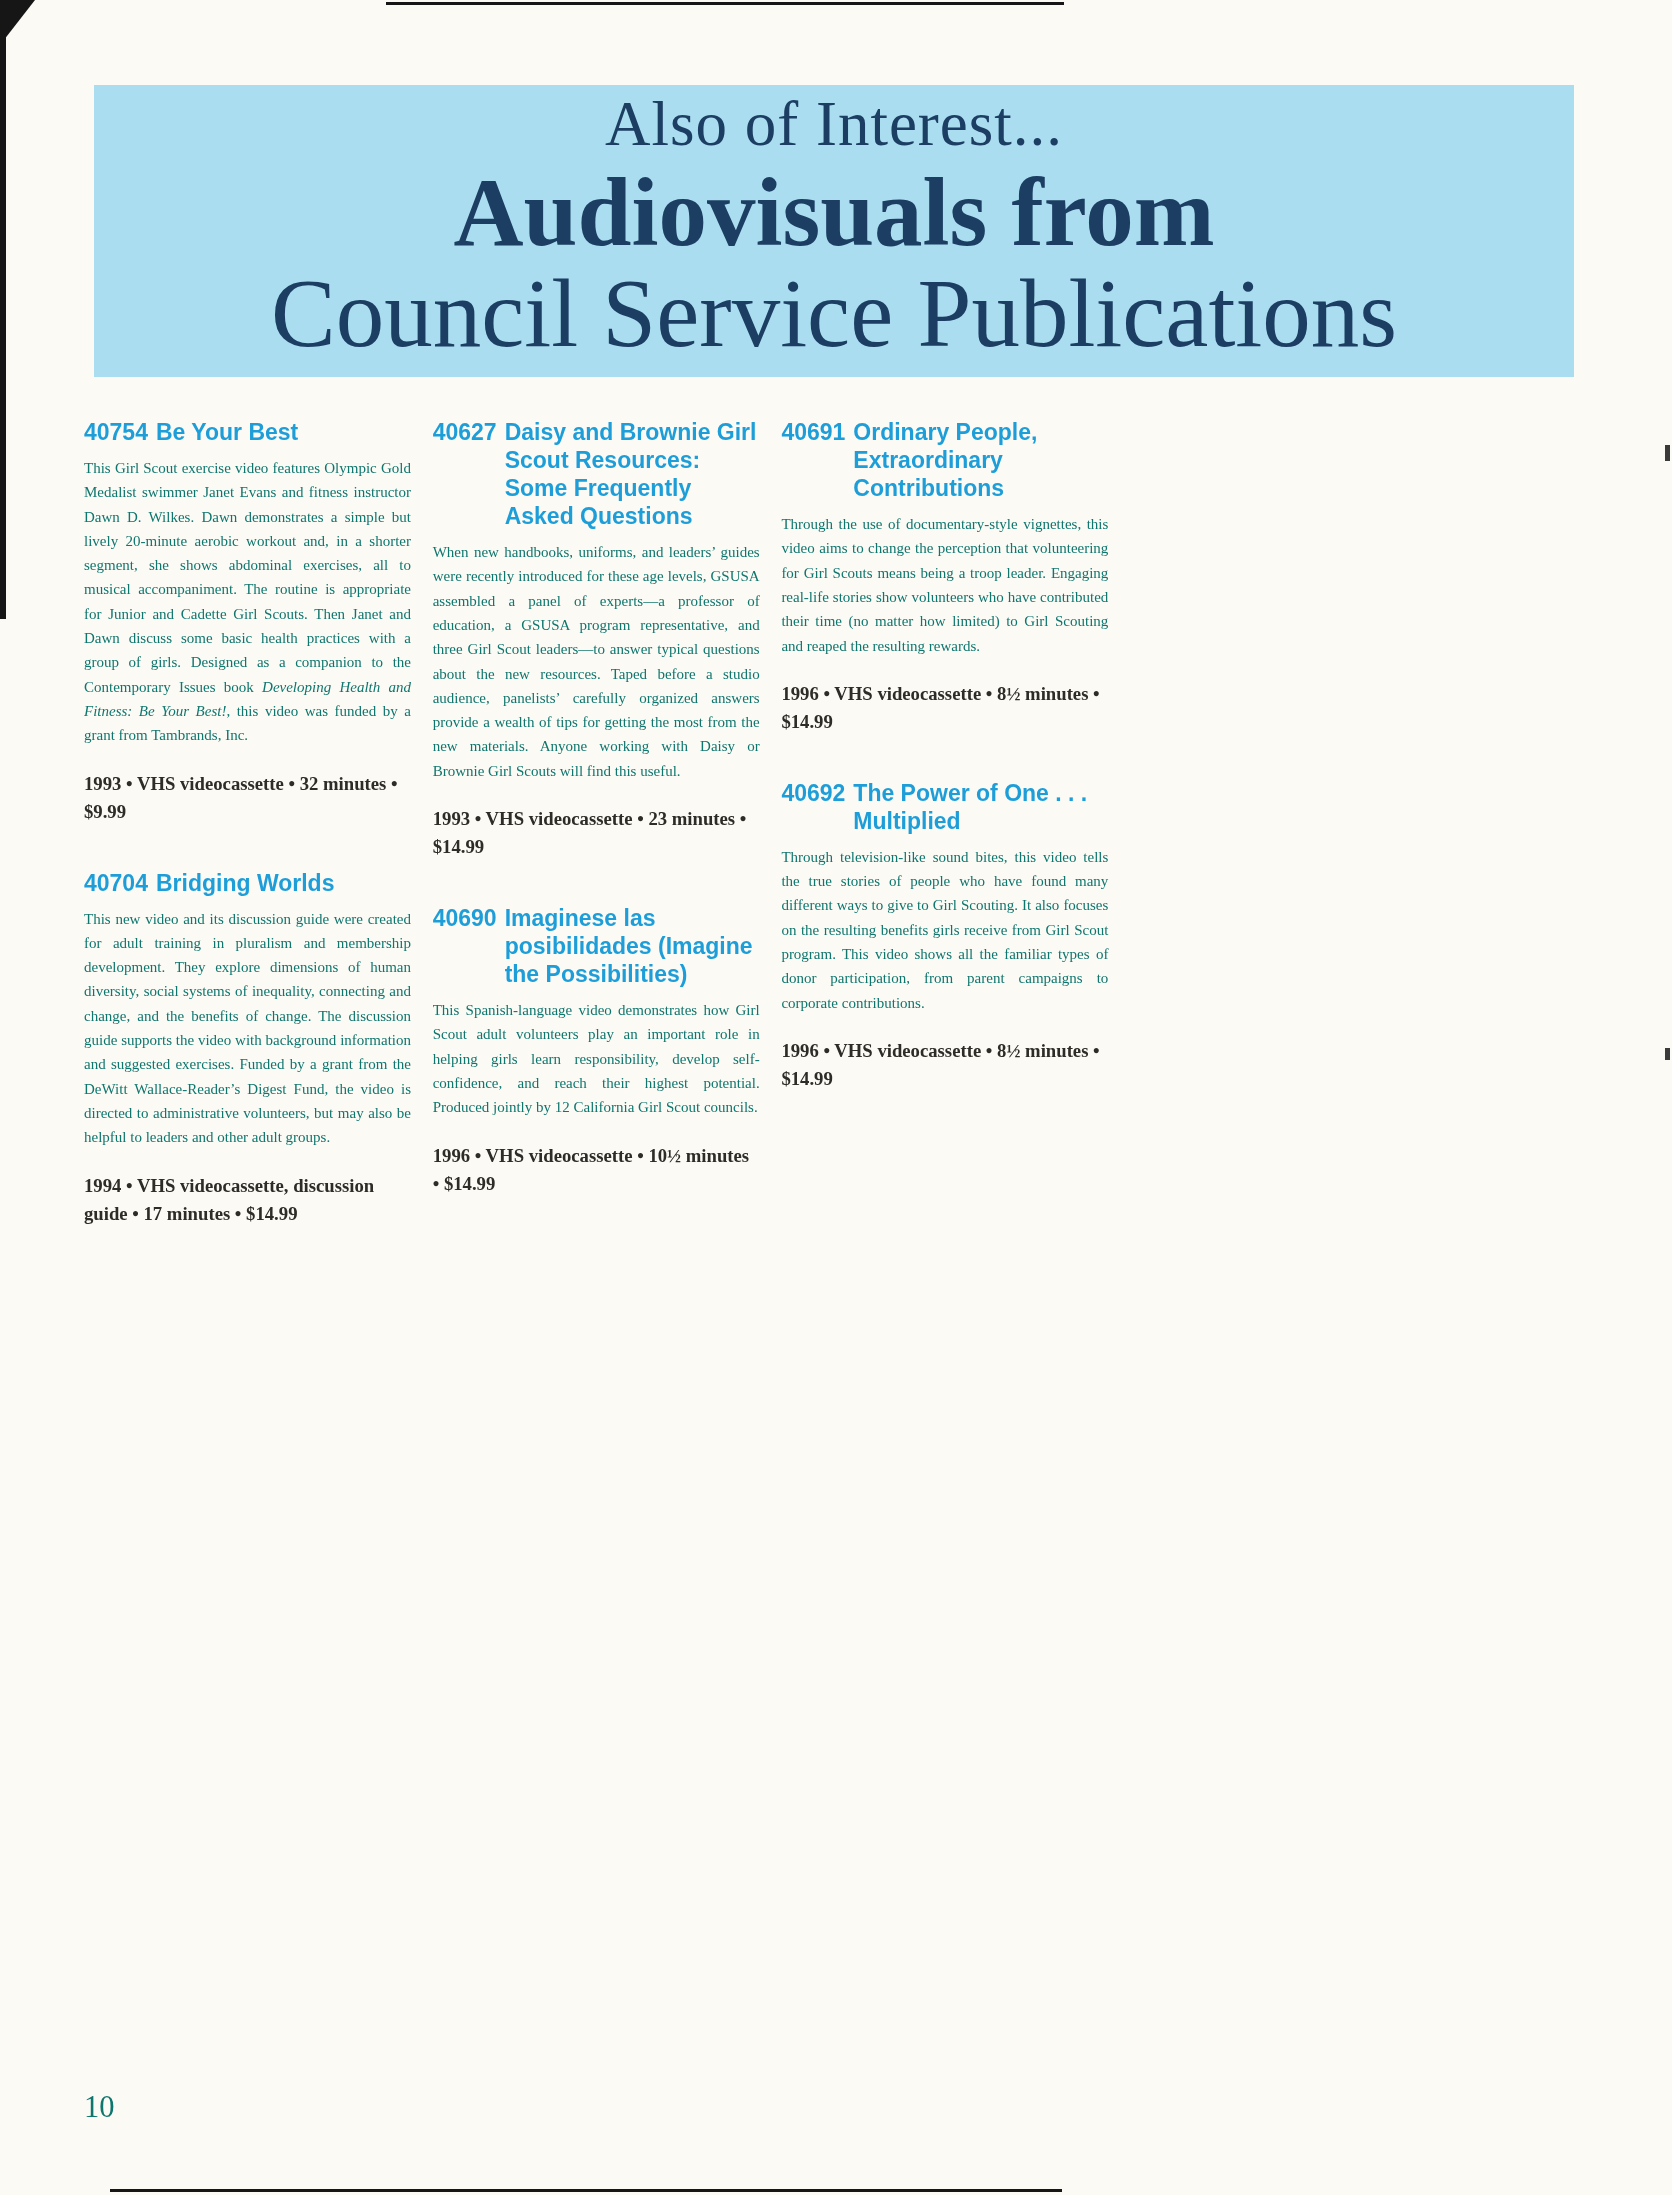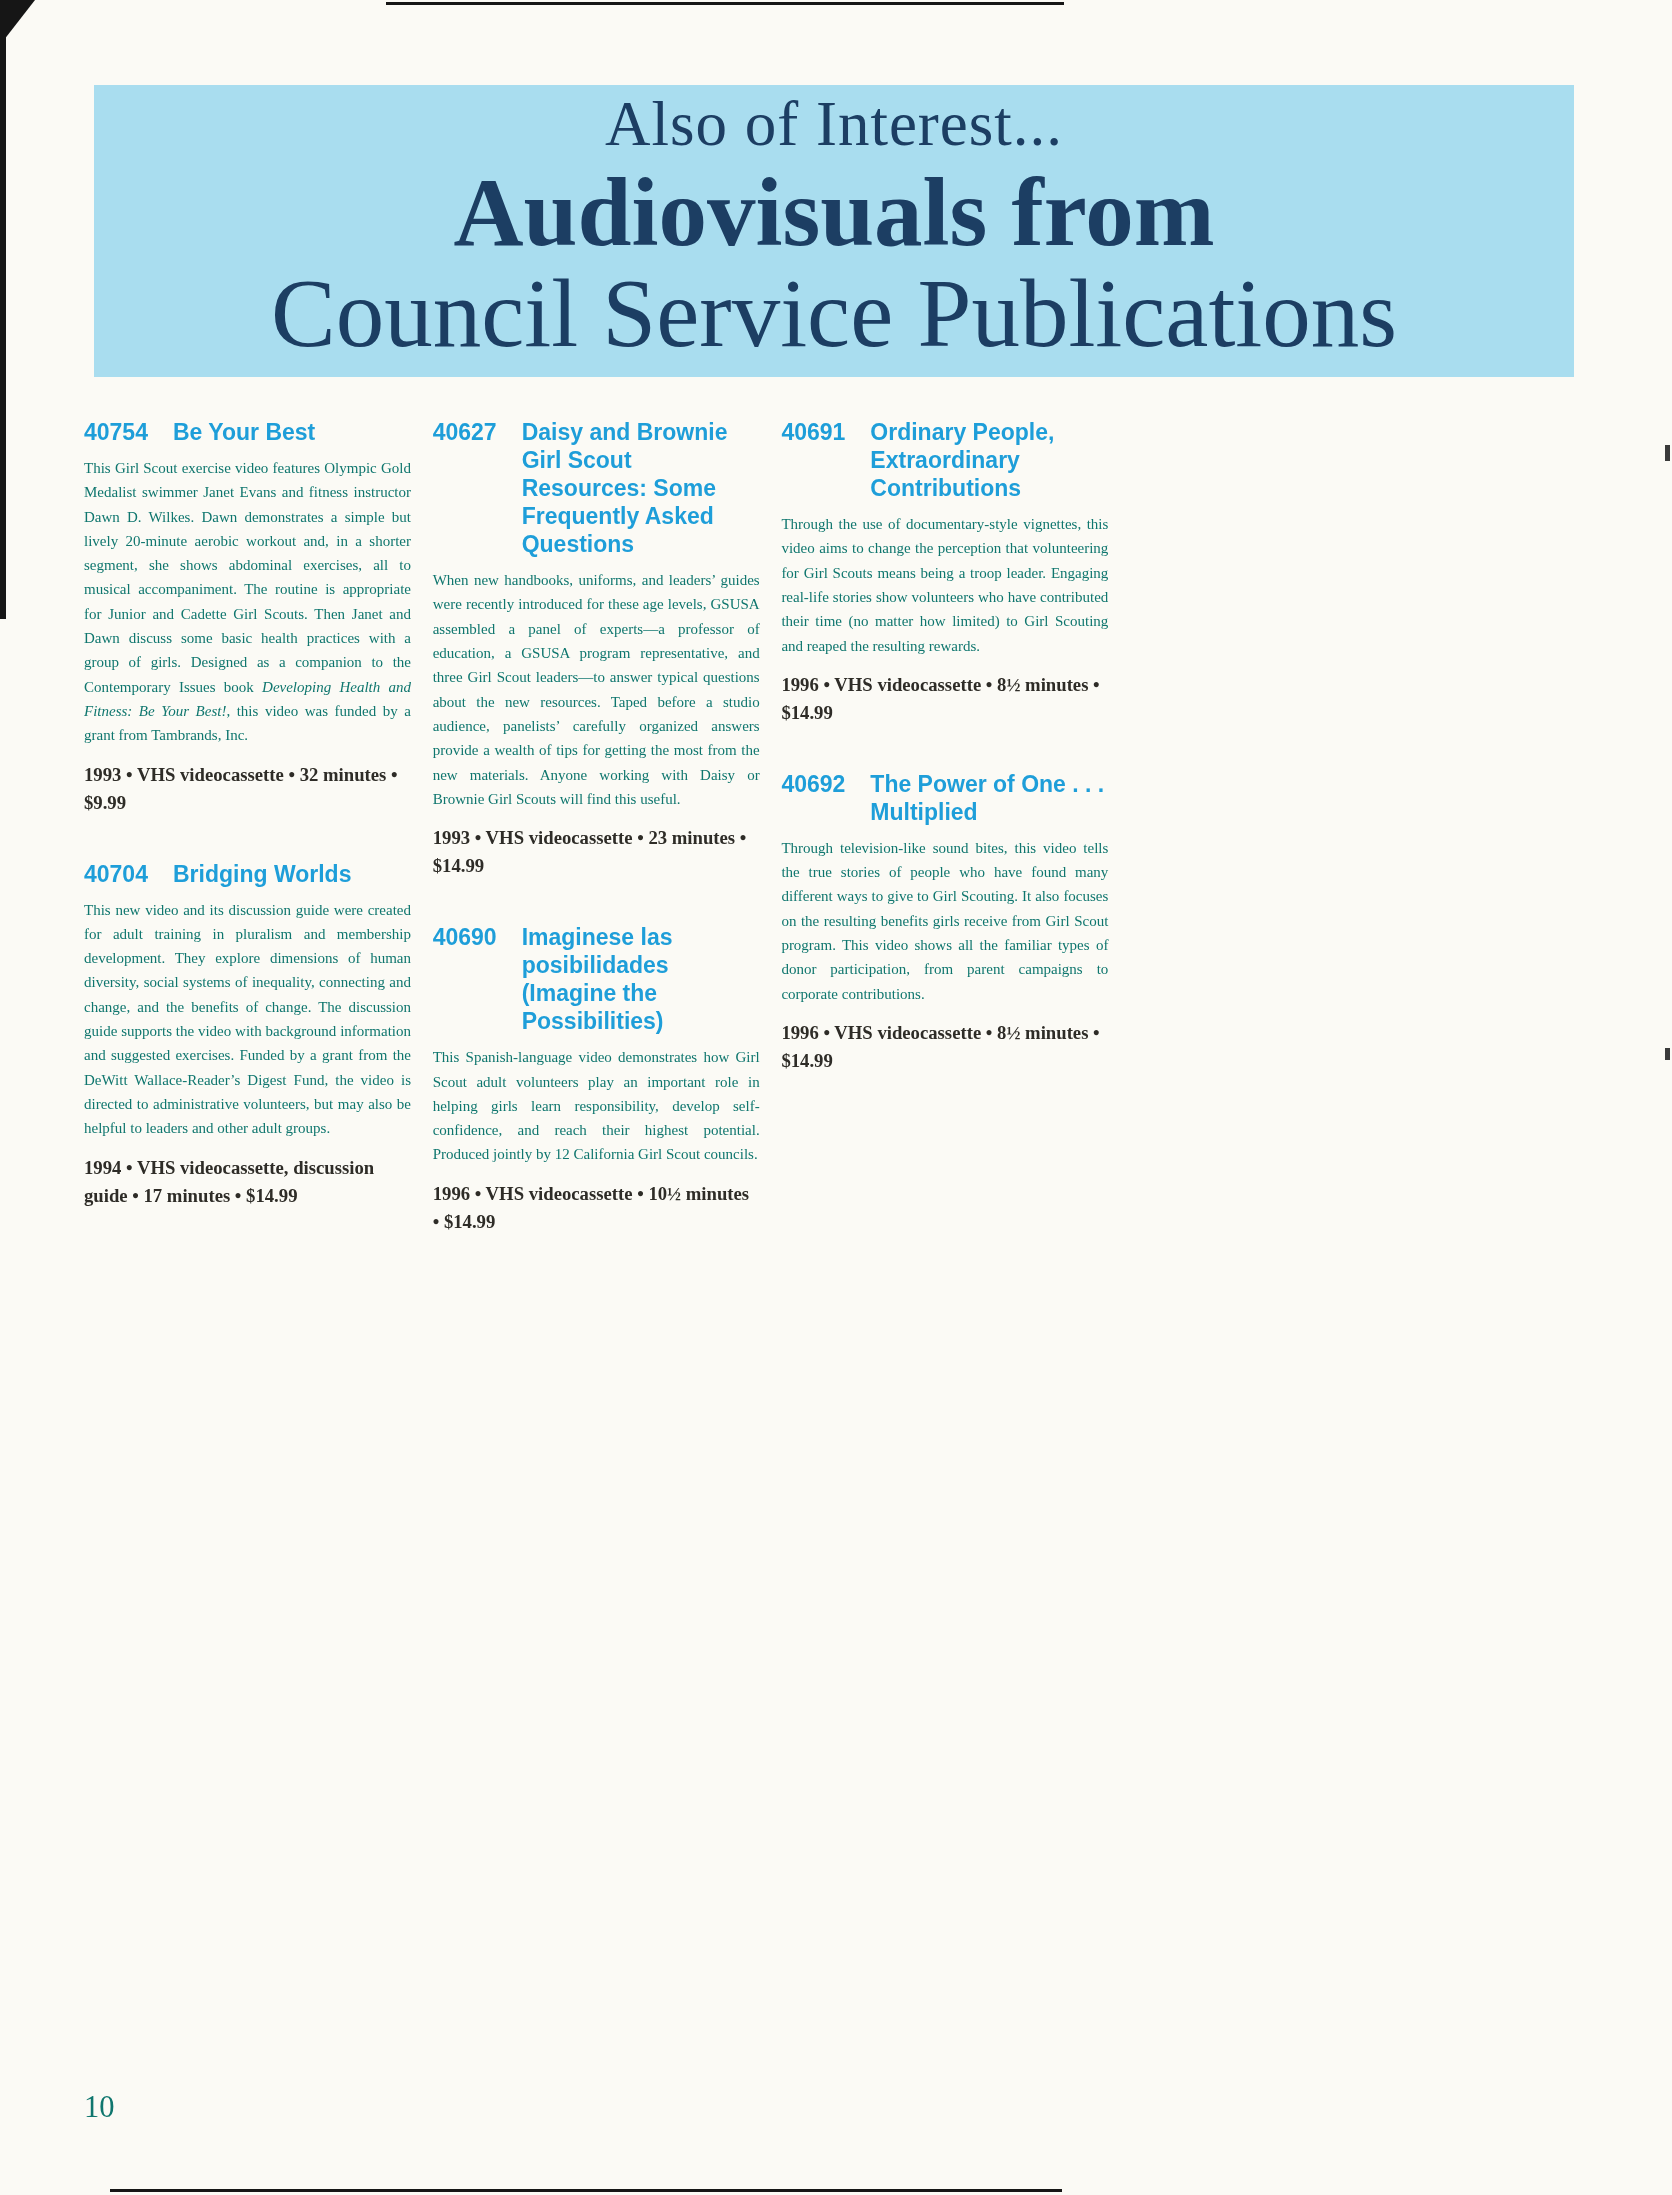--- a/index.html
+++ b/index.html
@@ -40,40 +40,40 @@
     position:absolute;
     left:84px; top:418px;
     display:flex;
     gap:21.7px;
   }
   .col { width:327px; }
 
   .entry { margin-bottom:43px; }
   .entry-head {
     display:flex;
-    gap:25px;
+    gap:8px;
     font-family:"Liberation Sans","DejaVu Sans",sans-serif;
     font-weight:bold;
     color:#1e9ed9;
     font-size:23px;
     line-height:1.22;
     margin-bottom:9.9px;
   }
   .entry-code { flex:0 0 auto; }
   .entry-title { flex:1 1 auto; }
   .entry-body {
     font-size:15px;
     line-height:1.62;
     text-align:justify;
     hyphens:auto;
     color:#0f766e;
   }
   .entry-body em { font-style:italic; }
   .entry-meta {
-    margin-top:13px;
+    margin-top:22px;
     font-size:18.7px;
     font-weight:bold;
     line-height:1.5;
     color:#2e2c27;
   }
 
   
   .page-number {
     position:absolute;
     left:84px; top:2090px;

